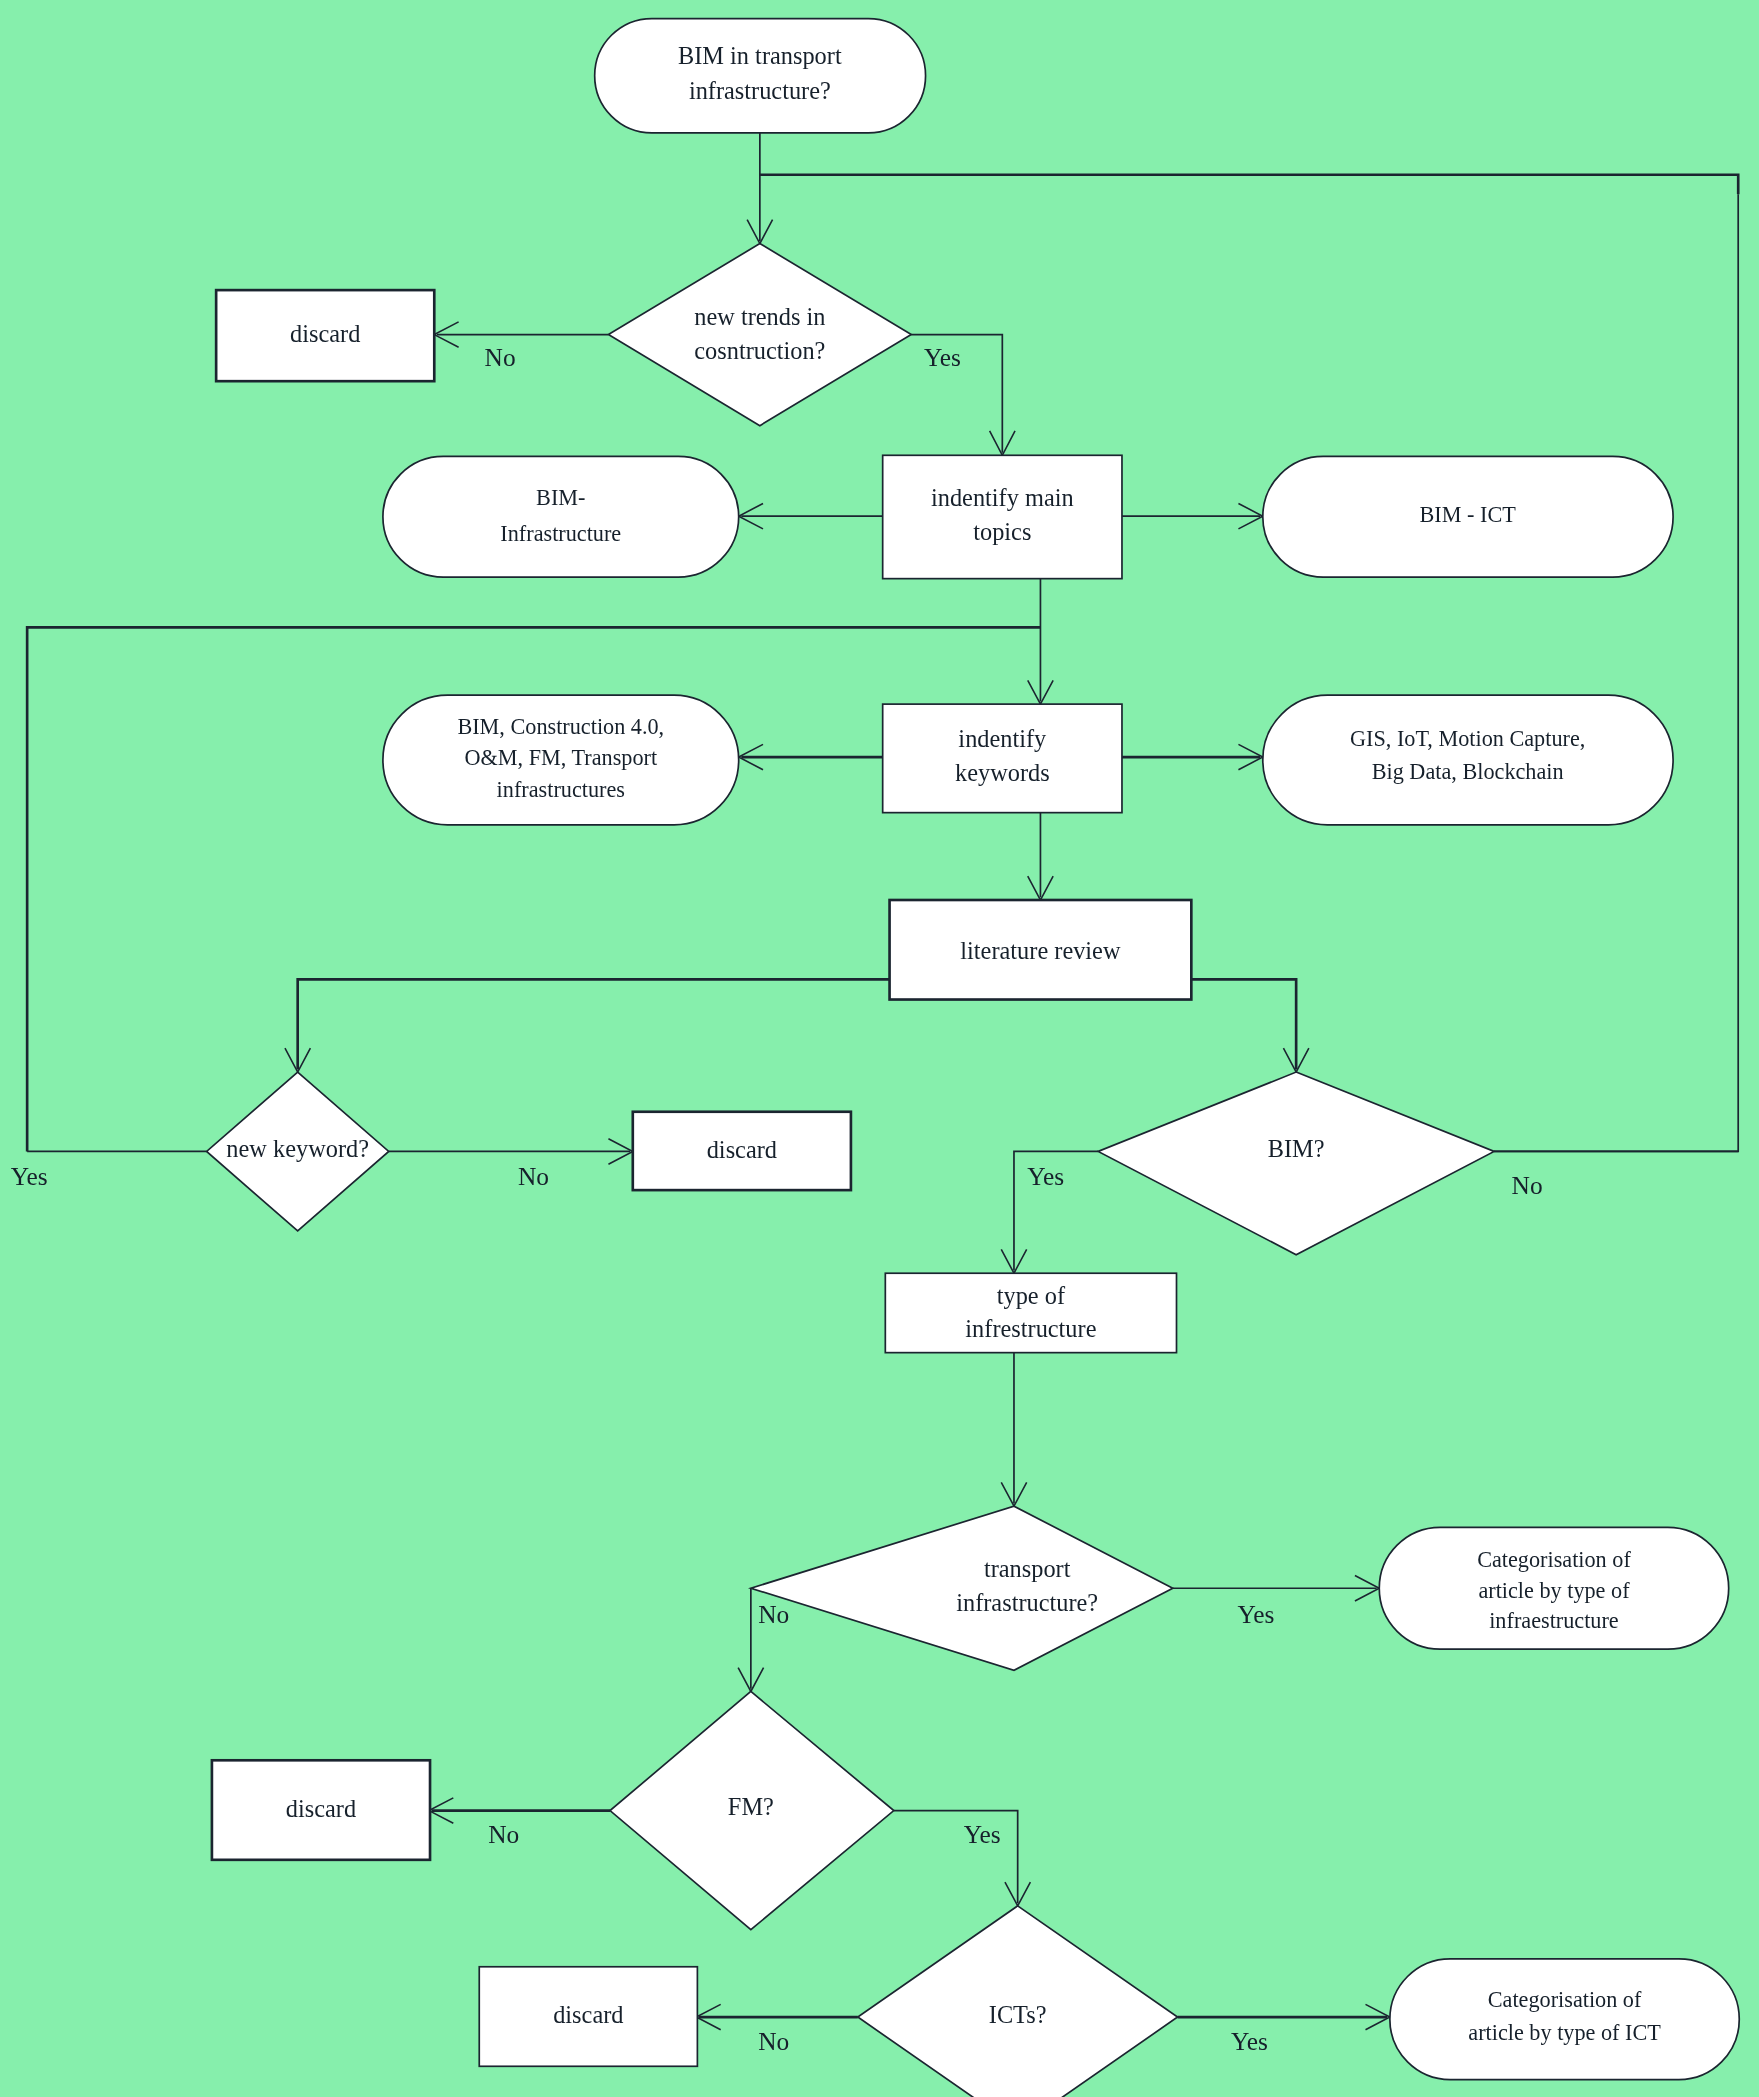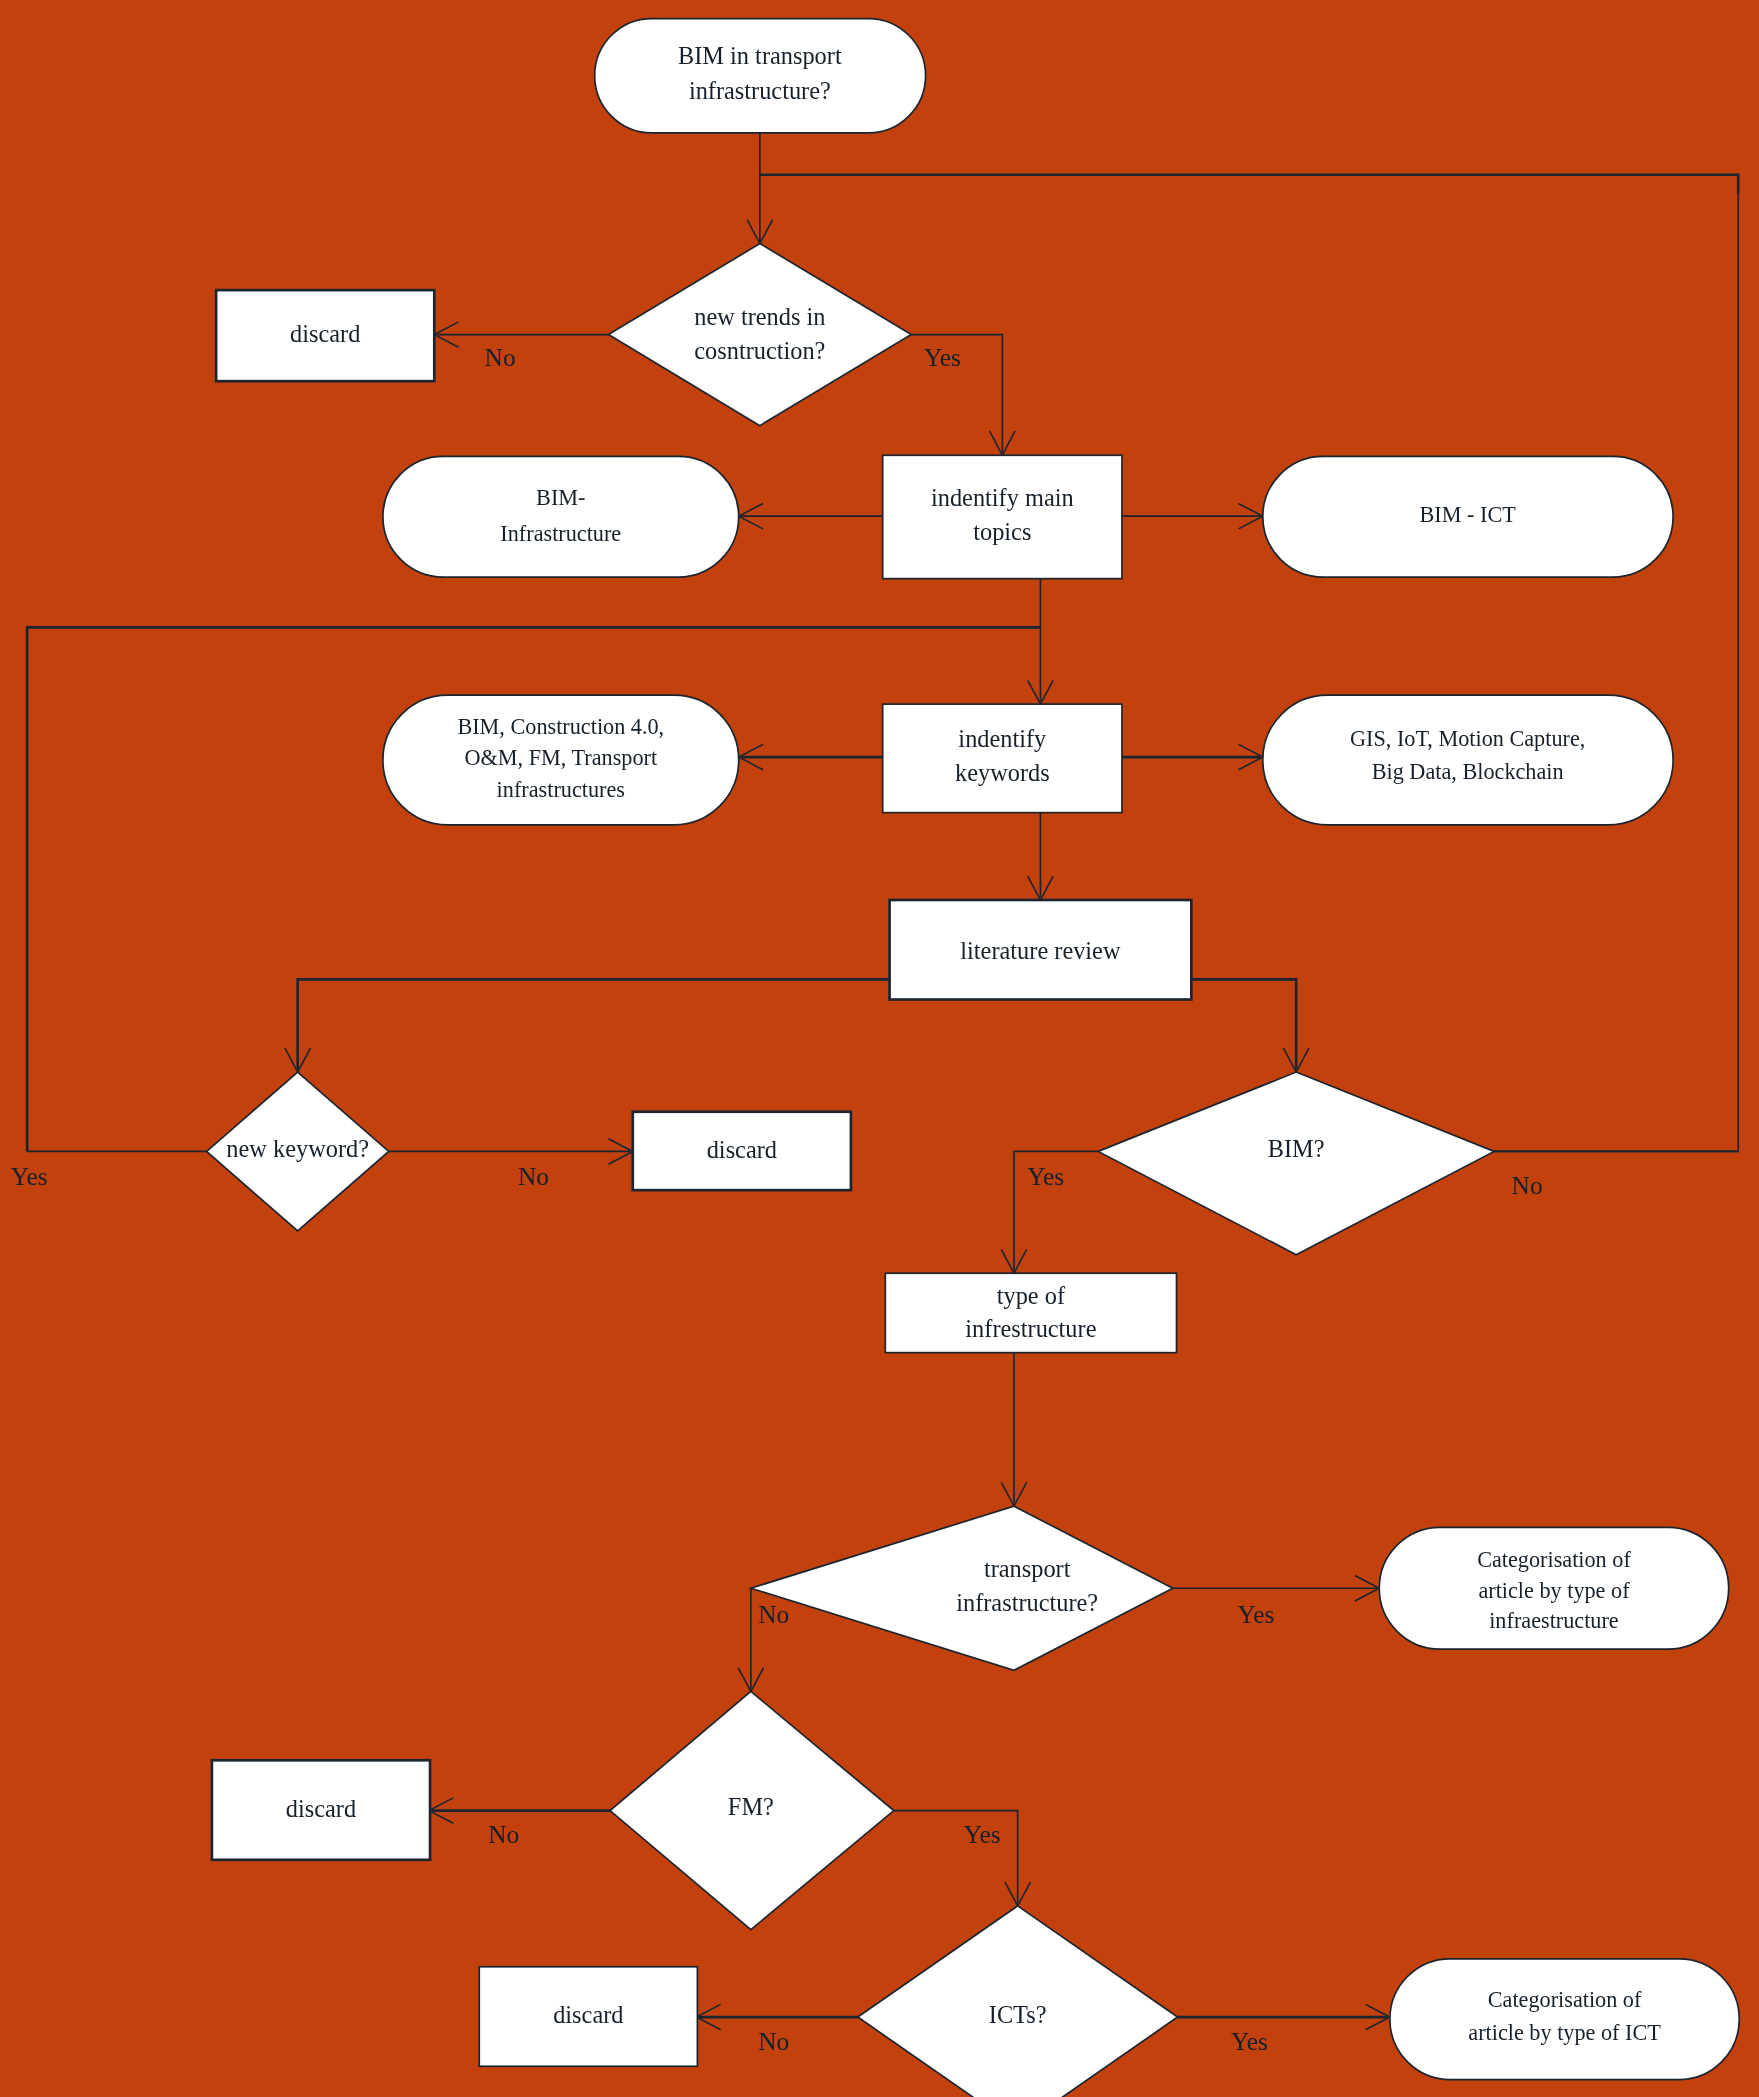--- a/index.html
+++ b/index.html
@@ -1,17 +1,17 @@
 <!DOCTYPE html>
 <html style="font-size:8.5px"><head>
 <meta charset="utf-8">
 <style>
   html,body{margin:0;padding:0;background:#ffffff;}
   body{font-family:"Liberation Serif", serif;}
-  #stage{position:relative;width:1759px;height:2097px;background:#c2410c;overflow:hidden;}
+  #stage{position:relative;width:1759px;height:2097px;background:#86efac;overflow:hidden;}
   svg#flow{position:absolute;top:0;left:0;width:1759px;height:2097px;}
   .shape{fill:#ffffff;stroke:#1b2530;stroke-width:3.2;}
   .shape.thick{stroke-width:5.0;}
   .edge{fill:none;stroke:#1b2530;stroke-width:3.2;stroke-linecap:butt;stroke-linejoin:miter;}
   .edge.thick{stroke-width:5.0;}
   .arrowhead{fill:none;stroke:#1b2530;stroke-width:3.0;stroke-linecap:butt;}
   .nodetext{fill:#16202b;font-family:"Liberation Serif", serif;font-size:46px;text-anchor:middle;dominant-baseline:middle;}
   .nodetext.small{font-size:42px;}
   .edgelabel{fill:#16202b;font-family:"Liberation Serif", serif;font-size:48px;text-anchor:start;dominant-baseline:middle;}
 </style>

